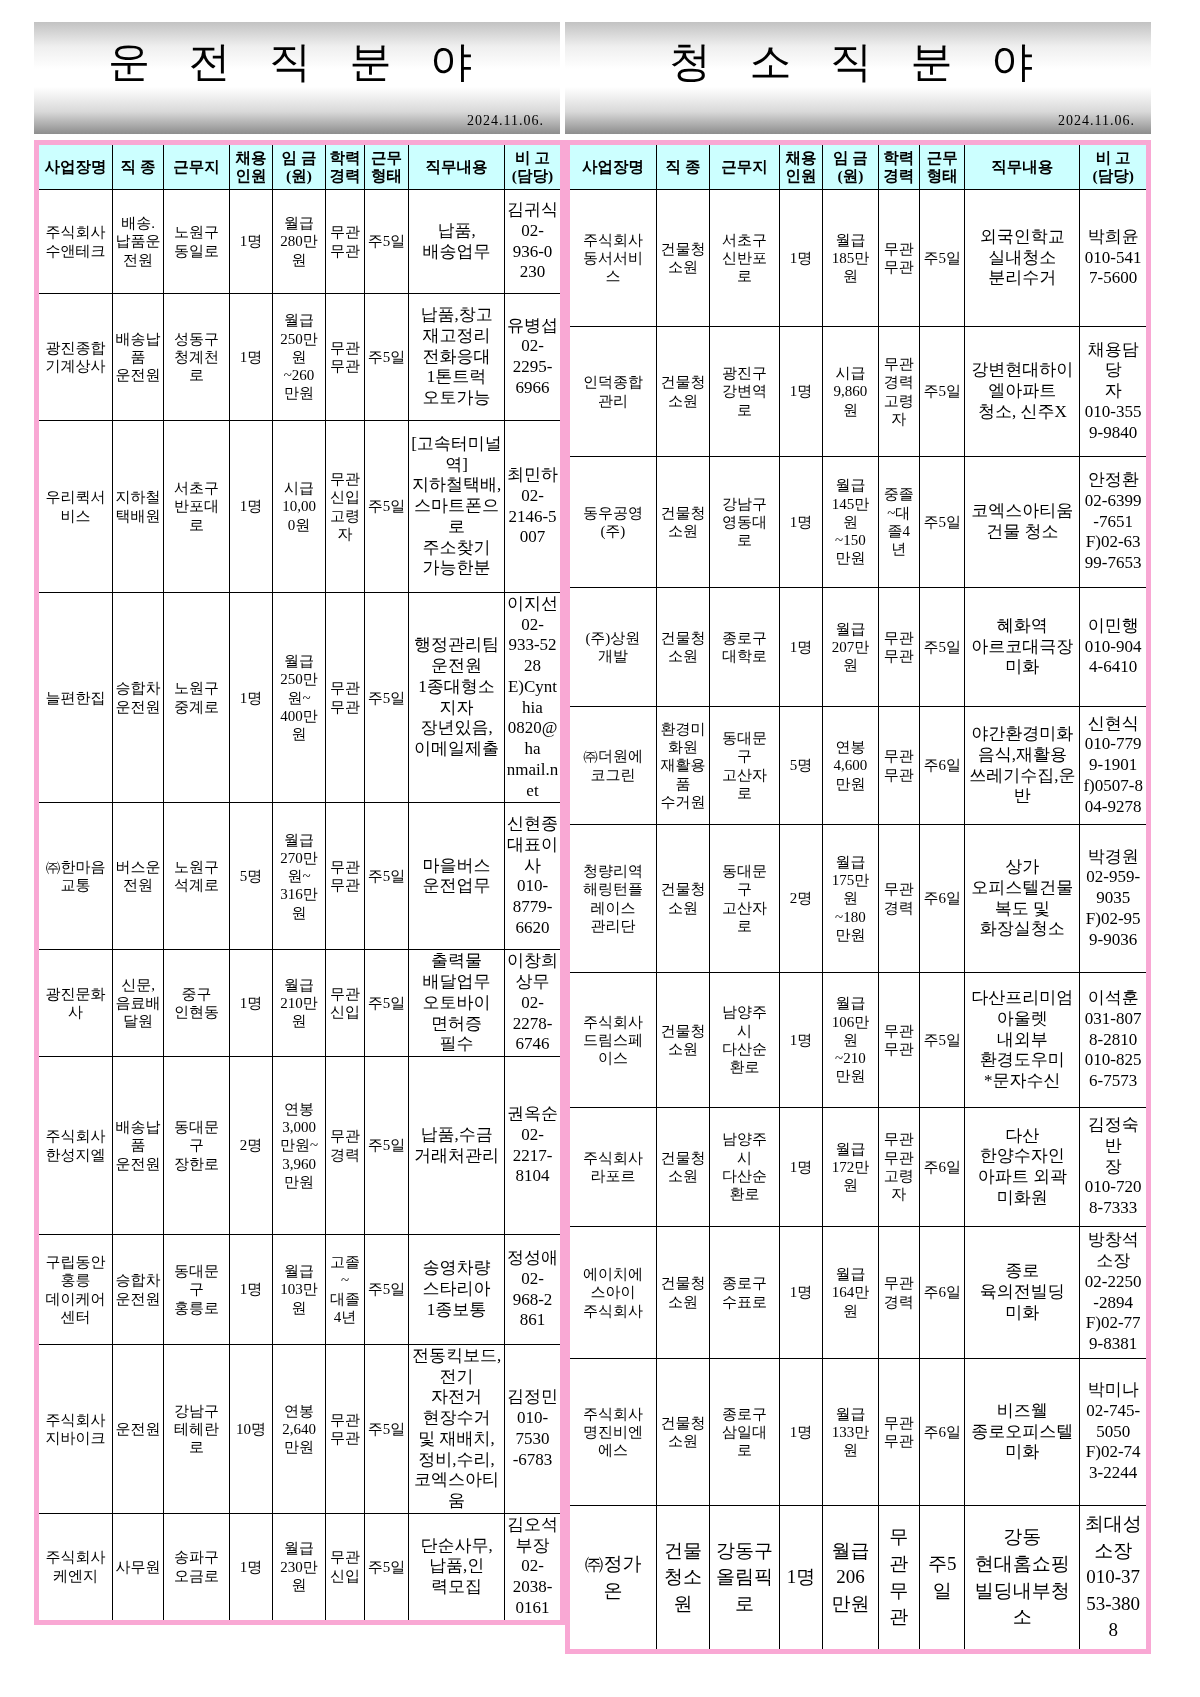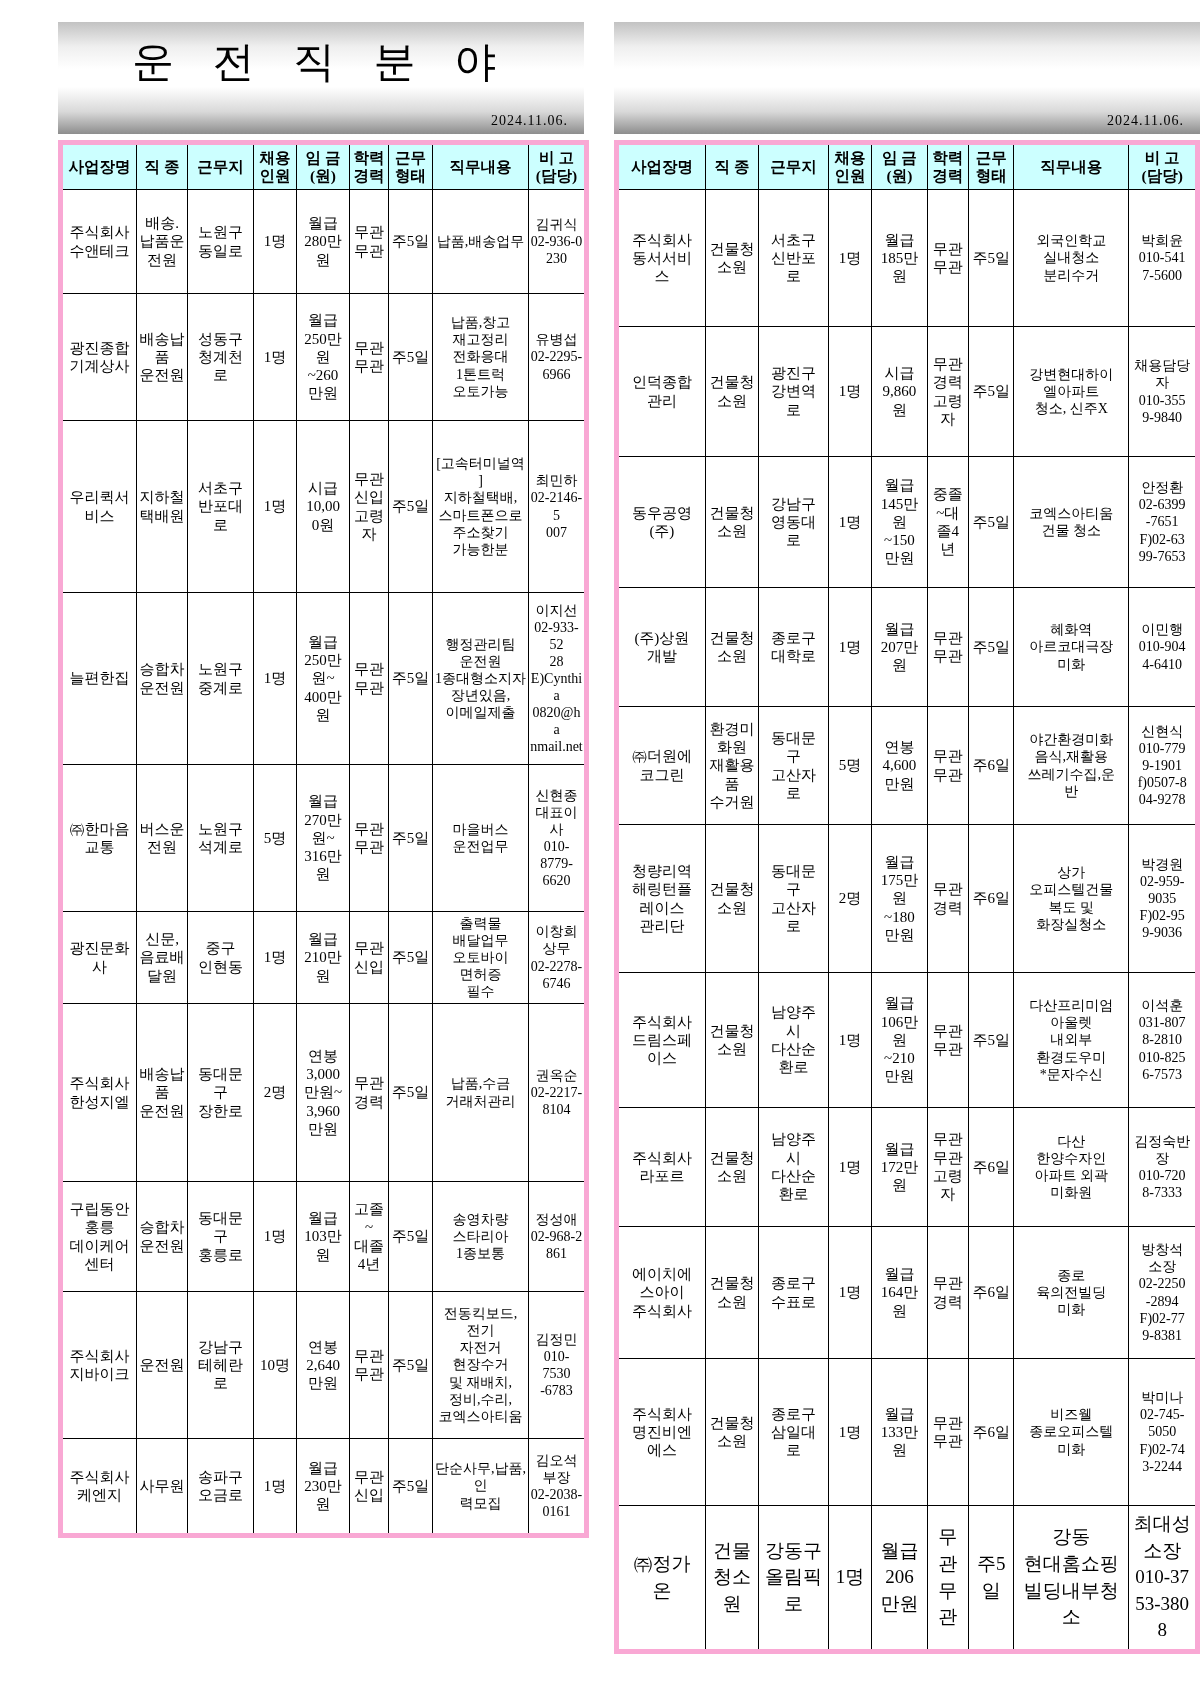--- a/index.html
+++ b/index.html
@@ -1,42 +1,42 @@
 <!DOCTYPE html>
 <html><head>
 <meta charset="utf-8">
 <style>
   html,body{margin:0;padding:0;background:#ffffff;}
   body{
     width:1200px;height:1697px;
     font-family:"Liberation Serif","DejaVu Serif",serif;
     color:#000;
   }
-  .page{display:flex;gap:30px;padding:22px 0 0 34px;box-sizing:border-box;justify-content:flex-end;}
+  .page{display:flex;gap:5px;padding:22px 0 0 34px;box-sizing:border-box;}
   .panel{display:flex;flex-direction:column;}
   .panel-left{width:526px;}
   .panel-right{width:586px;}
   .banner{
     height:112px;position:relative;margin-bottom:6px;
     background:linear-gradient(to bottom,#c2c2c2 0%,#efefef 22%,#ffffff 42%,#ffffff 58%,#d9d9d9 80%,#8d8d8d 100%);
   }
   .banner-title{
     text-align:center;font-size:42px;font-weight:500;
     letter-spacing:14px;padding-top:12px;white-space:nowrap;
   }
   .banner-date{position:absolute;right:16px;bottom:5px;font-size:14px;letter-spacing:1px;}
   table{border-collapse:collapse;table-layout:fixed;border:5px solid #f9a8d4;background:#fff;width:100%;}
   th,td{
     border:1.6px solid #000;text-align:center;vertical-align:middle;
     padding:1px 1px;white-space:pre-line;overflow-wrap:anywhere;word-break:keep-all;
     line-height:1.22;
   }
   th{background:#ccffff;font-size:15.5px;font-weight:bold;height:42px;line-height:1.15;}
   td{font-size:15px;}
-  td.f-duties,td.f-contact{font-size:14px;}
+  td.f-duties,td.f-contact{font-size:17px;}
   tr.big td{font-size:19px;line-height:1.4;}
 </style>
 </head>
 <body>
 
 <div class="page">
 
   <section class="panel panel-left">
     <div class="banner">
       <div class="banner-title">운 전 직 분 야</div>
@@ -311,20 +311,21 @@
 부장
 02-2038-
 0161</td>
           </tr>
         </tbody>
       </table>
   </section>
 
   <section class="panel panel-right">
     <div class="banner">
+      <div class="banner-title">청 소 직 분 야</div>
       <div class="banner-date">2024.11.06.</div>
     </div>
     <table>
         <colgroup>
           <col style="width: 88px;">
           <col style="width: 53px;">
           <col style="width: 69px;">
           <col style="width: 43px;">
           <col style="width: 55px;">
           <col style="width: 41px;">

